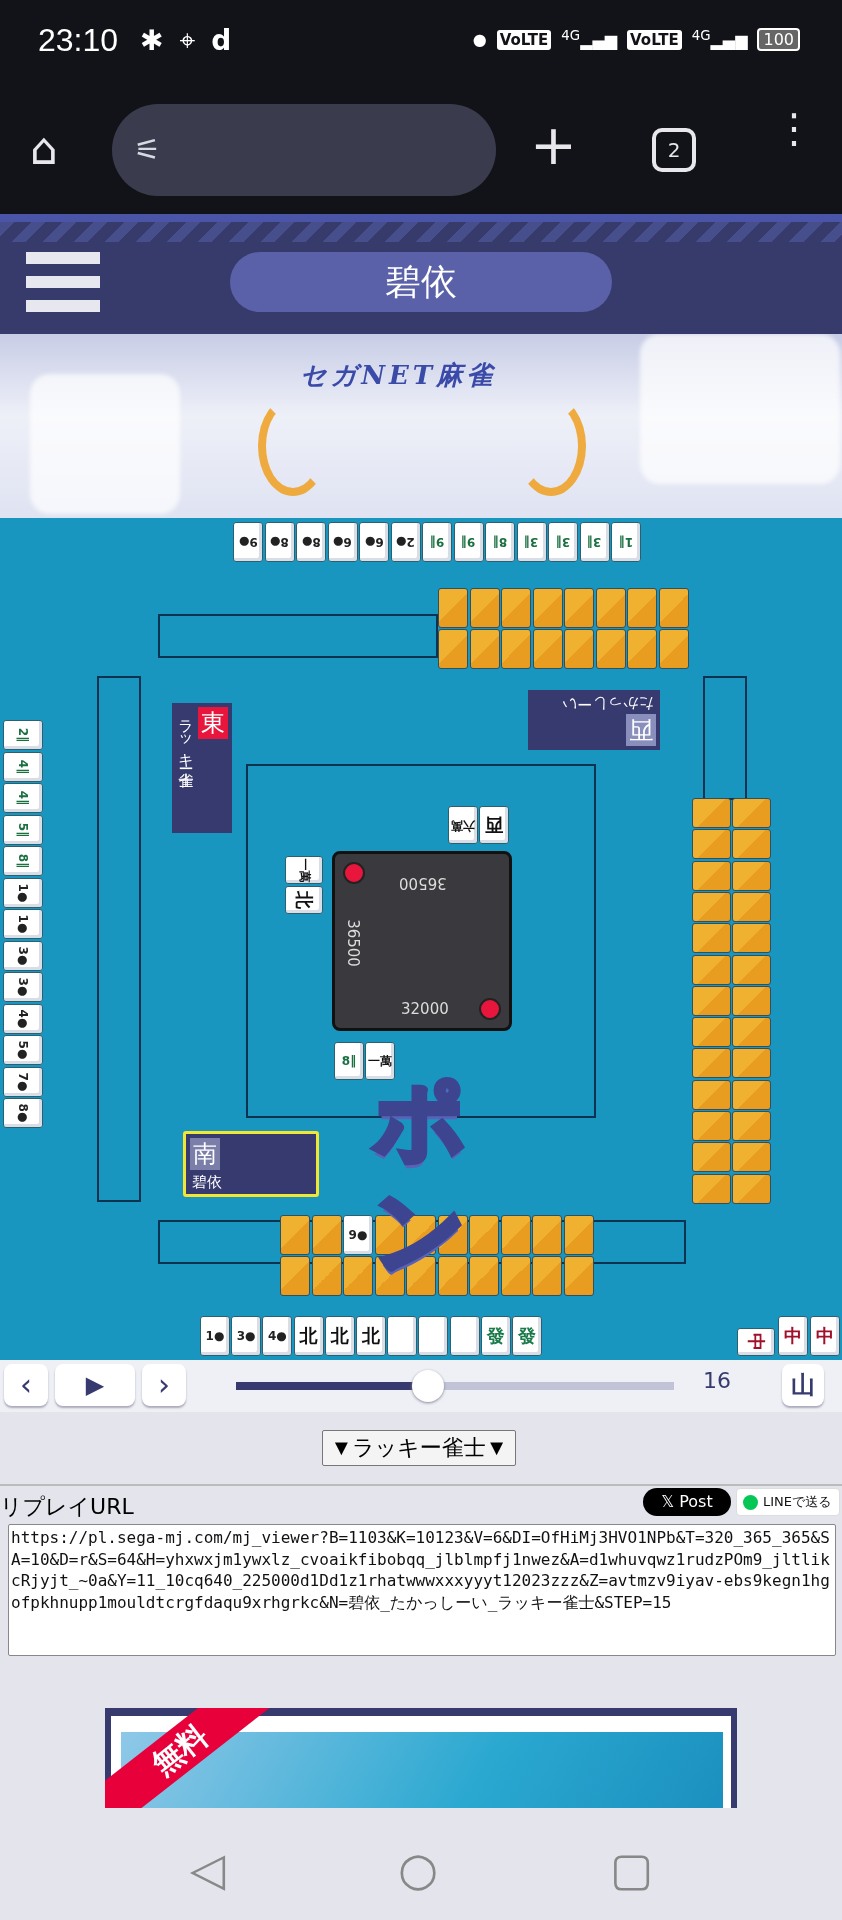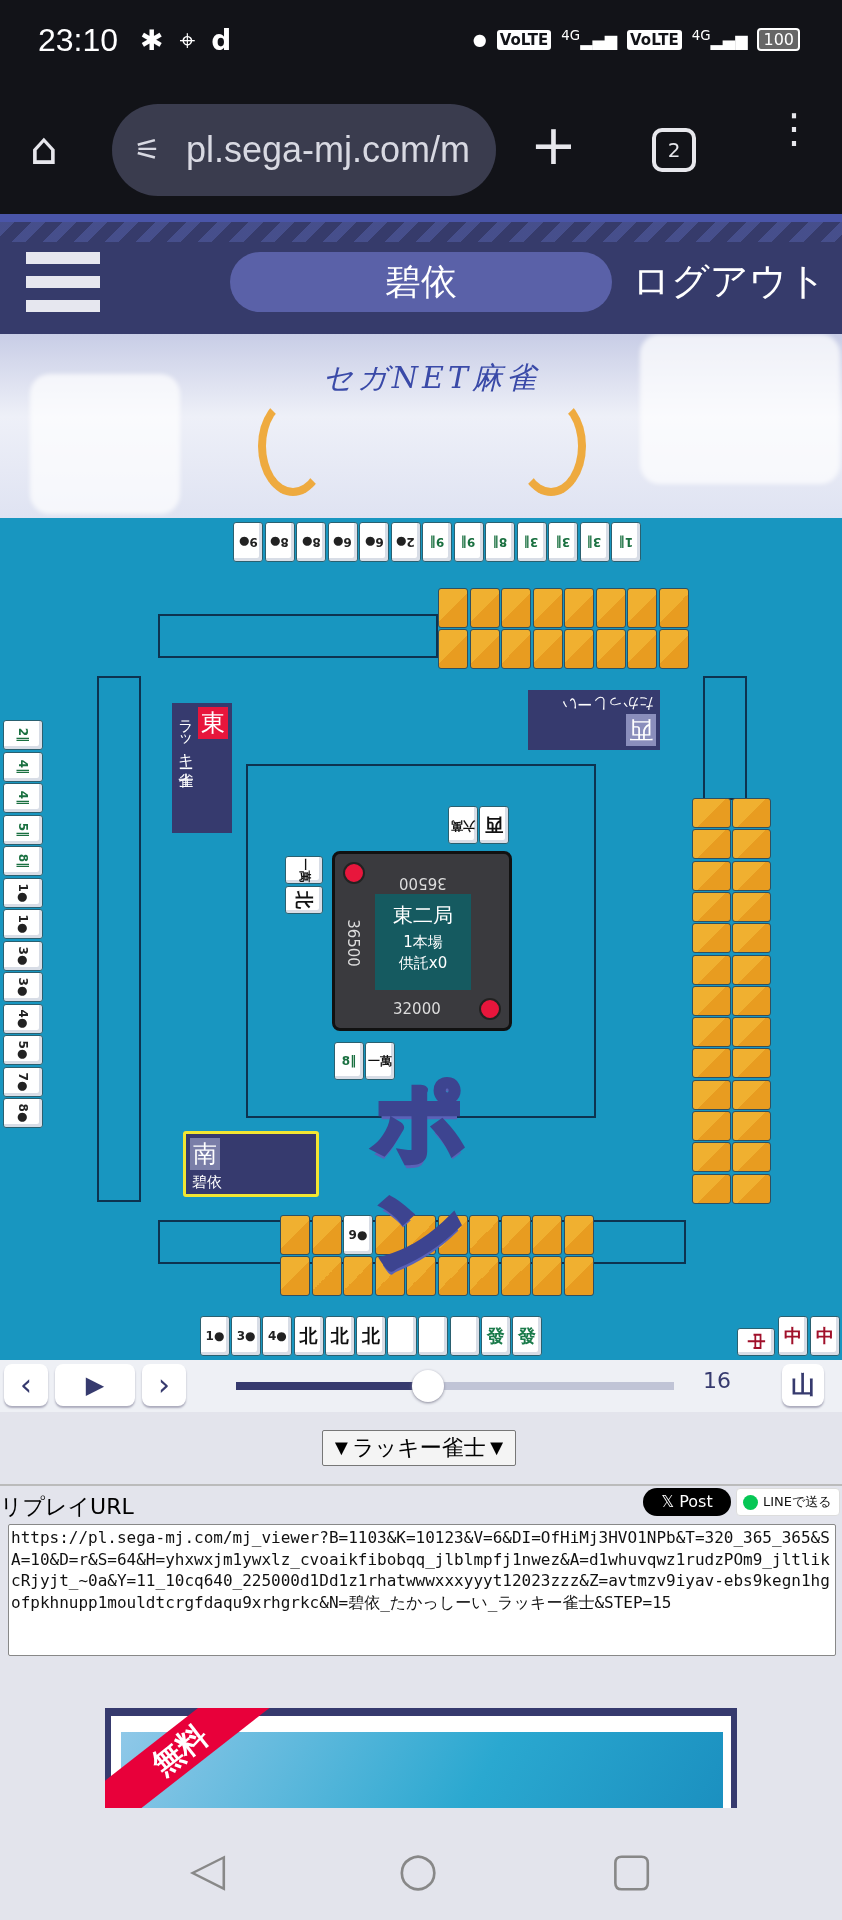--- a/index.html
+++ b/index.html
@@ -17,21 +17,21 @@
 .plus{position:absolute;left:530px;top:24px;color:#e7e7ec;font-size:56px;line-height:70px}
 .tabs{position:absolute;left:652px;top:42px;width:44px;height:44px;border:4px solid #e7e7ec;border-radius:10px;color:#e7e7ec;font-size:20px;text-align:center;line-height:36px}
 .kebab{position:absolute;left:774px;top:30px;color:#e7e7ec;font-size:40px;line-height:24px;width:20px;text-align:center}
 .sitehdr{position:absolute;left:0;top:214px;width:842px;height:120px;background:#353a6a;border-top:8px solid #4a55a8;background-image:repeating-linear-gradient(135deg,rgba(100,115,200,.35) 0 10px,transparent 10px 22px);background-size:100% 20px;background-repeat:no-repeat;background-color:#363b6b}
 .hamb{position:absolute;left:26px;top:30px;width:74px;height:60px;display:flex;flex-direction:column;justify-content:space-between}
 .hamb span{display:block;height:12px;background:#e6e7ef}
 .userpill{position:absolute;left:230px;top:30px;width:382px;height:60px;border-radius:30px;background:#5a61a8;color:#fff;font-size:36px;text-align:center;line-height:60px}
 .logout{position:absolute;left:632px;top:34px;color:#fff;font-size:38px;line-height:50px}
 .banner{position:absolute;left:0;top:334px;width:842px;height:184px;background:linear-gradient(180deg,#c8cde6 0%,#eef0f8 45%,#dfe3f2 100%);overflow:hidden}
 .banner .blob{position:absolute;background:rgba(255,255,255,.7);border-radius:20px;filter:blur(2px)}
-.logo-sub{position:absolute;left:300px;top:24px;width:240px;text-align:right;color:#3a4aa8;font-family:"DejaVu Serif",serif;font-style:italic;font-weight:normal;font-size:30px;letter-spacing:4px}
+.logo-sub{position:absolute;left:300px;top:24px;width:240px;text-align:left;color:#3a4aa8;font-family:"DejaVu Serif",serif;font-style:italic;font-weight:bold;font-size:26px;letter-spacing:4px}
 .logo-main{position:absolute;left:318px;top:66px;width:210px;height:90px;background:linear-gradient(180deg,#fff7e0,#c9a866 55%,#806030);border-radius:6px;color:#2a1a0a;font-size:72px;font-weight:bold;text-align:center;line-height:90px;font-family:"DejaVu Sans",sans-serif;box-shadow:0 0 0 4px #6b4a1a}
 .wing{position:absolute;top:62px;width:70px;height:100px;border-radius:50%;border:8px solid #f0a020;opacity:.85}
 .board{position:absolute;left:0;top:518px;width:842px;height:842px;background:#1896c0}
 .tile{position:absolute;background:#fff;border:1px solid #2a6070;border-radius:3px;display:flex;align-items:center;justify-content:center;font-weight:bold;overflow:hidden;box-shadow:inset -3px -3px 0 #d8dde6}
 .back{position:absolute;background:linear-gradient(135deg,#f0b030 0 50%,#e89c20 50% 100%);border:1px solid #305060;border-radius:3px}
 .outline{position:absolute;border:2px solid #0d3350}
 .pname{position:absolute;background:#363a6e;color:#fff}
 .wind{display:inline-block;font-size:24px;padding:2px 3px;line-height:28px}
 .center{position:absolute;left:332px;top:851px;width:180px;height:180px;background:#3a3a3e;border:3px solid #111;border-radius:8px}
 .center .inner{position:absolute;left:40px;top:40px;width:96px;height:96px;background:#155a60;color:#fff;text-align:center}
@@ -75,35 +75,33 @@
     <span class="volte">VoLTE</span>
     <span><sup>4G</sup>▂▄▆</span>
     <span class="batt">100</span>
   </div>
 </div>
 
 <div class="urlbar">
   <div class="home">⌂</div>
   <div class="urlpill">
     <span class="tune">⚟</span>
-    <span>pl.sega-mj.com/m</span>
   </div>
   <div class="plus">+</div>
   <div class="tabs">2</div>
   <div class="kebab">⋮</div>
 </div>
 
 <div class="sitehdr">
   <div class="hamb">
       <span></span>
       <span></span>
       <span></span>
     </div>
   <div class="userpill">碧依</div>
-  <div class="logout">ログアウト</div>
 </div>
 
 <div class="banner">
   <div class="blob" style="left:30px;top:40px;width:150px;height:140px"></div>
   <div class="blob" style="left:640px;top:0px;width:200px;height:150px"></div>
   <div class="wing" style="left:258px;border-right-color:transparent;border-top-color:transparent"></div>
   <div class="wing" style="left:516px;border-left-color:transparent;border-top-color:transparent"></div>
   <div class="logo-sub">セガNET麻雀</div>
 </div>
 
@@ -316,26 +314,21 @@
     <div class="tile" style="left: 365px; top: 1042px; width: 30px; height: 38px;">
       <span style="color: rgb(17, 17, 17); font-size: 12px;">一萬</span>
     </div>
   </div>
 
 <div class="center">
   <div class="dot" style="left:8px;top:8px"></div>
   <div class="dot" style="right:8px;bottom:8px"></div>
   <div class="score" style="left:64px;top:20px;transform:rotate(180deg)">36500</div>
   <div class="score" style="left:-6px;top:80px;transform:rotate(90deg)">36500</div>
-  <div class="score" style="left:58px;top:146px">32000</div>
-  <div class="inner">
-    <div style="font-size:20px;margin-top:8px">東二局</div>
-    <div style="font-size:15px;margin-top:4px">1本場</div>
-    <div style="font-size:15px;margin-top:2px">供託x0</div>
-  </div>
+  <div class="score" style="left:66px;top:146px">32000</div>
 </div>
 
 <div class="pname" style="left:172px;top:703px;width:60px;height:130px">
   <span class="wind" style="background:#e8163c;position:absolute;right:4px;top:4px">東</span>
   <span style="position:absolute;left:4px;top:6px;writing-mode:vertical-rl;font-size:15px">ラッキー雀士</span>
 </div>
 <div class="pname" style="left:528px;top:690px;width:132px;height:60px">
   <span style="position:absolute;right:6px;top:4px;font-size:15px;transform:rotate(180deg)">たかっしーい</span>
   <span class="wind" style="background:#8a8ebc;position:absolute;right:4px;bottom:4px;transform:rotate(180deg)">西</span>
 </div>

